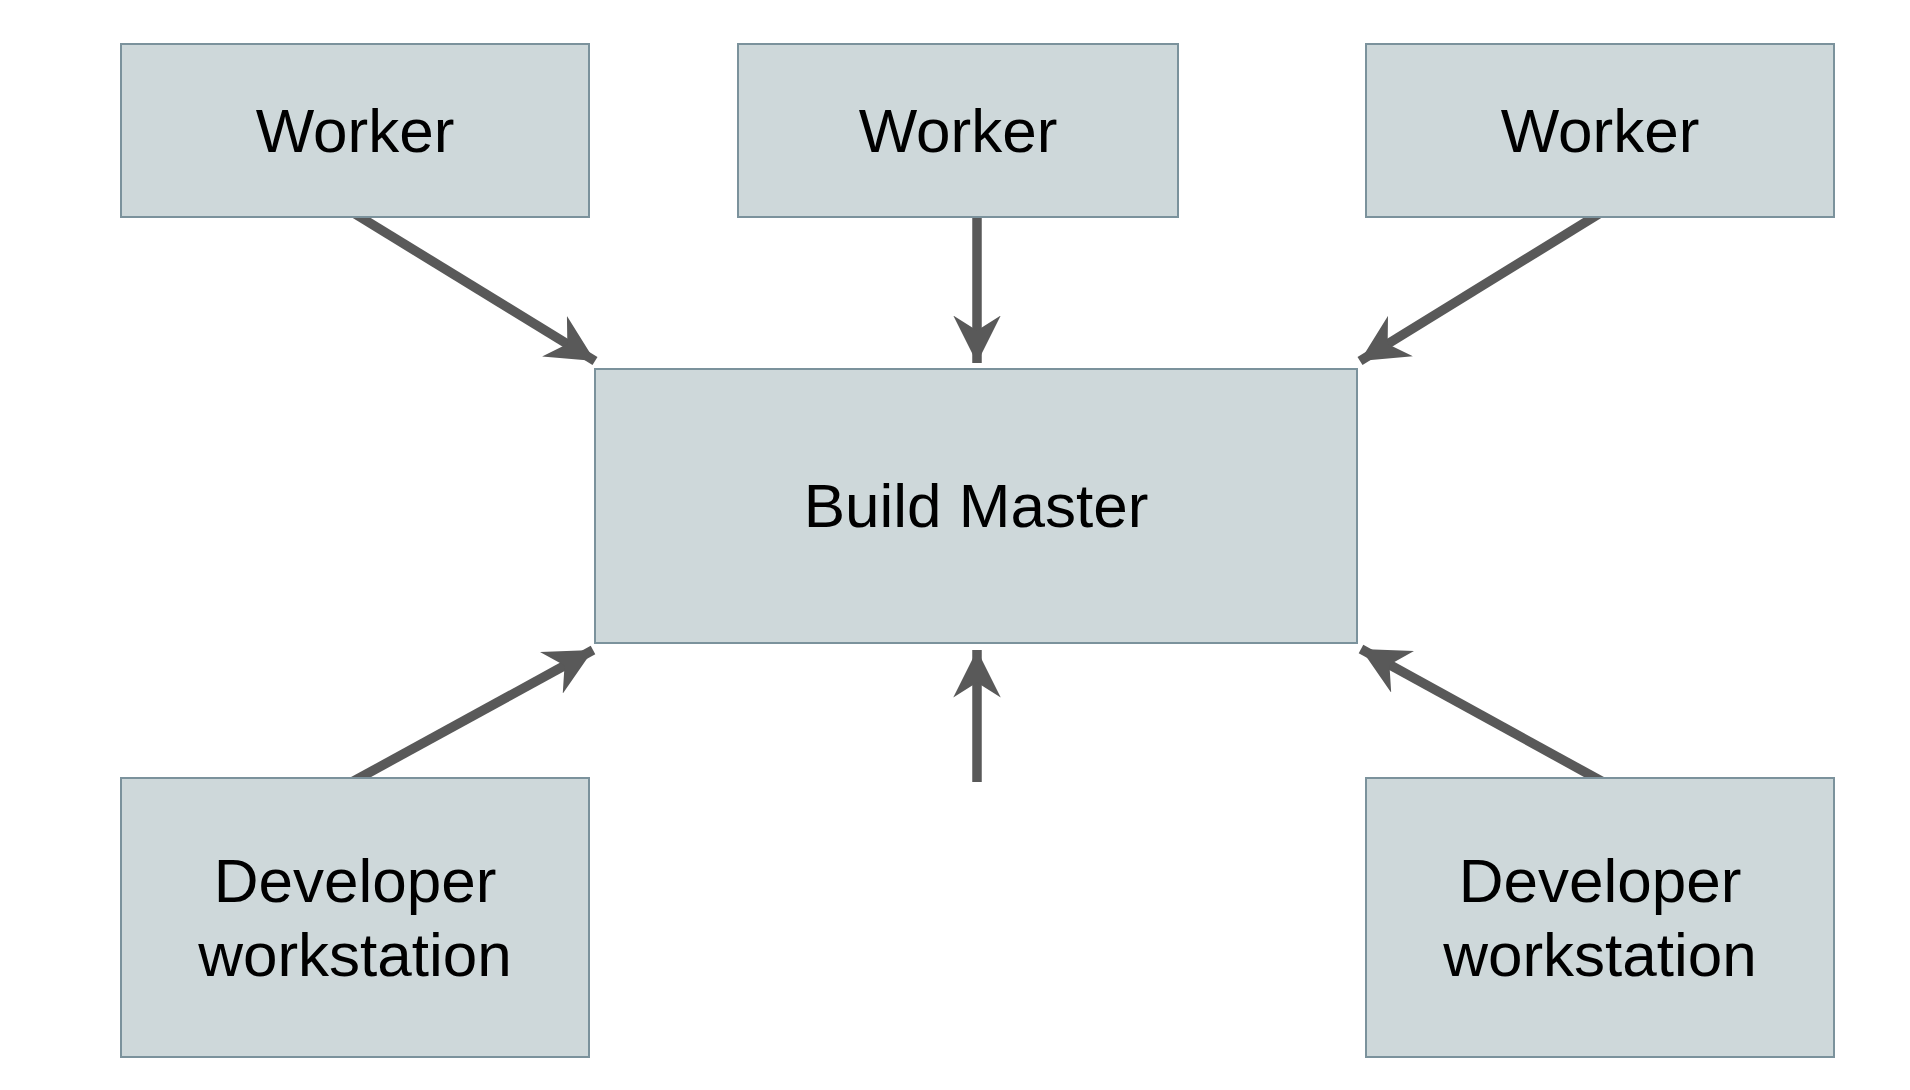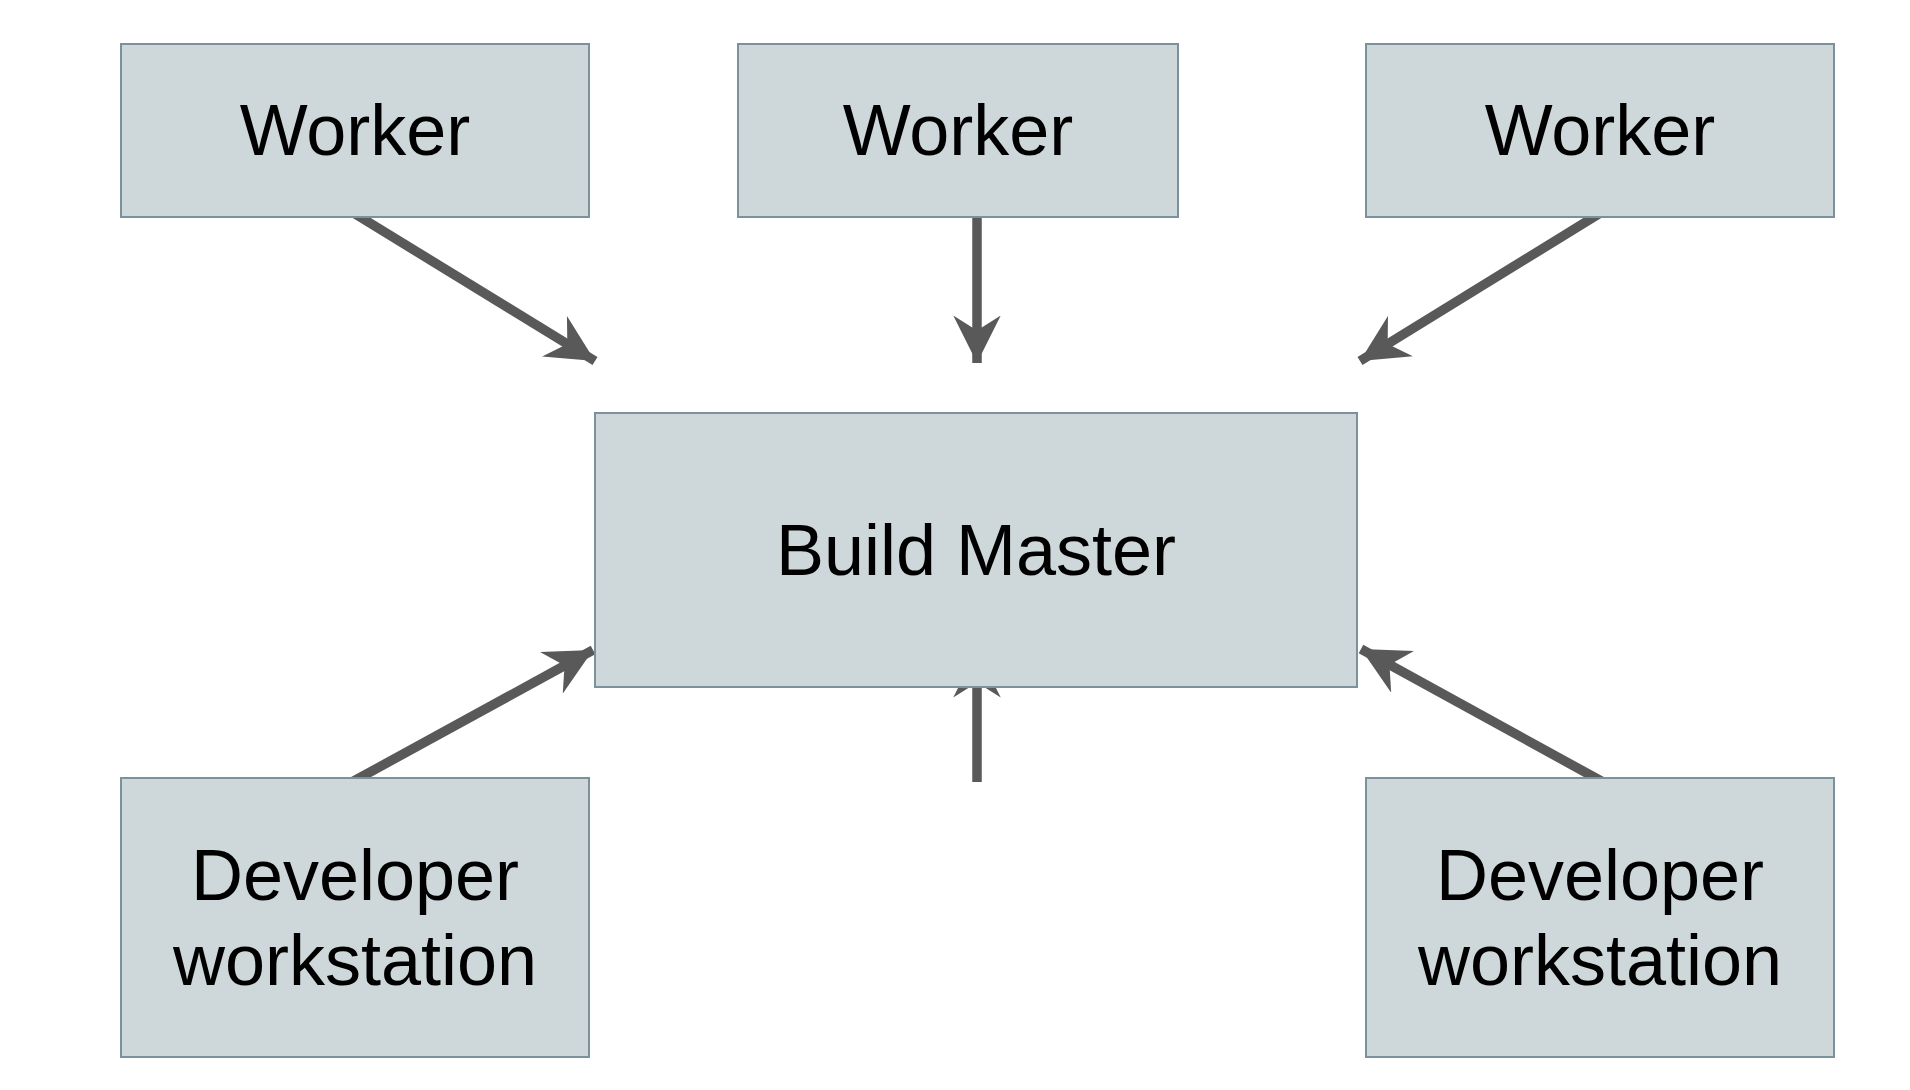--- a/index.html
+++ b/index.html
@@ -40,28 +40,28 @@
   .node {
     position: absolute;
     z-index: 2;
     background: var(--node-fill);
     border: 2.5px solid var(--node-border);
     display: flex;
     align-items: center;
     justify-content: center;
     text-align: center;
     color: var(--text-color);
-    font-size: 72px;
+    font-size: 62px;
     line-height: 1.18;
     padding: 0 10px;
   }
   .node-worker-1 { left: 120px;  top: 43px;  width: 470px; height: 175px; }
   .node-worker-2 { left: 737px;  top: 43px;  width: 442px; height: 175px; }
   .node-worker-3 { left: 1365px; top: 43px;  width: 470px; height: 175px; }
-  .node-build-master { left: 594px; top: 368px; width: 764px; height: 276px; margin-top: 44px; }
+  .node-build-master { left: 594px; top: 368px; width: 764px; height: 276px; }
   .node-dev-1 { left: 120px;  top: 777px; width: 470px; height: 281px; }
   .node-ci    { left: 738px;  top: 777px; width: 442px; height: 281px; }
   .node-dev-2 { left: 1365px; top: 777px; width: 470px; height: 281px; }
 </style>
 </head>
 <body>
 
 <div class="canvas">
 
   <svg class="edges-layer" viewBox="0 0 1910 1090" xmlns="http://www.w3.org/2000/svg">

